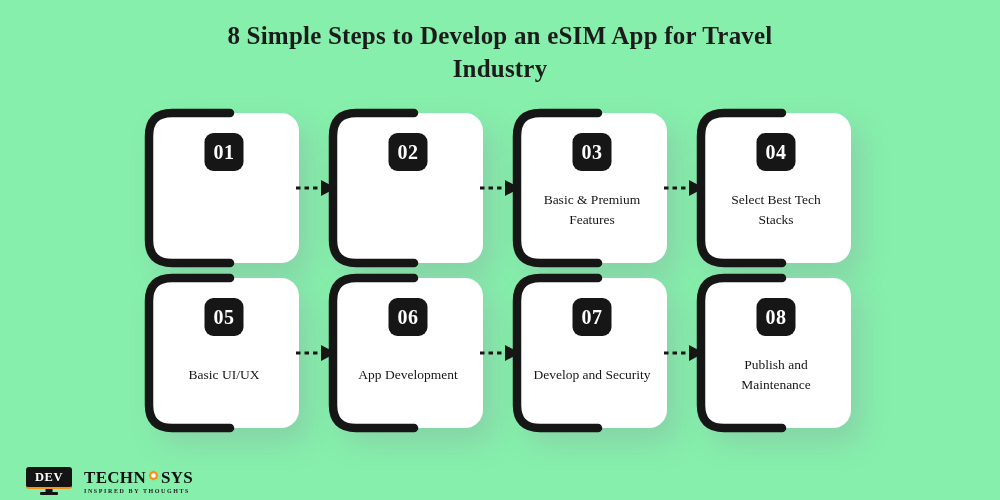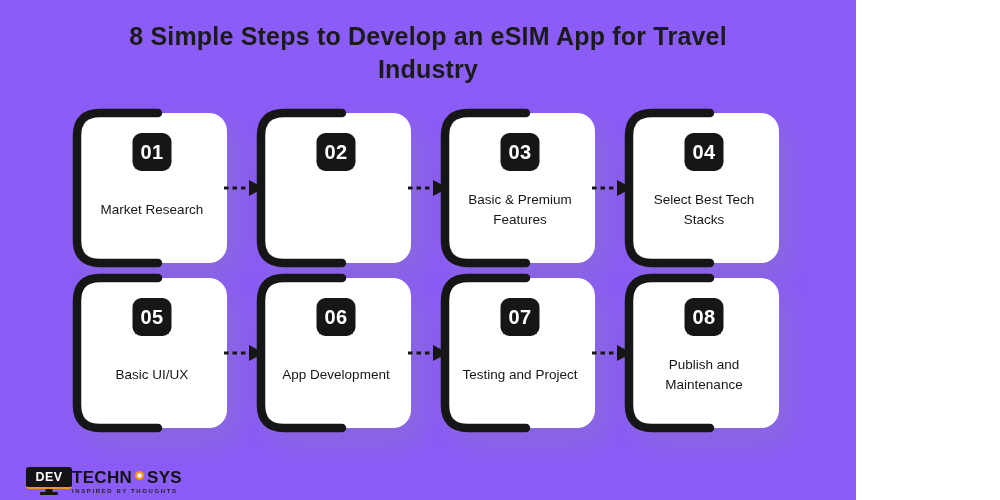--- a/index.html
+++ b/index.html
@@ -2,25 +2,25 @@
 <html style="--ink: #161616; --accent: #F6921E;"><head>
 <meta charset="utf-8">
 <style>
   :root{
     --ink:#161616;
     --accent:#F6921E;
   }
   html,body{margin:0;padding:0;background:#ffffff;}
   .canvas{
     position:relative;
-    width:856px;
+    width:1000px;
     height:500px;
-    background:#8b5cf6;
+    background:#86efac;
     overflow:hidden;
-    font-family:Liberation Sans, sans-serif;
+    font-family:Liberation Serif, serif;
   }
   
   .title{
     padding-top:20px;
     text-align:center;
     font-size:25px;
     font-weight:700;
     color:#1b1b1b;
     line-height:1.3;
     letter-spacing:0.2px;
@@ -87,21 +87,21 @@
     z-index:2;
     color:var(--ink);
   }
   .arrow svg{display:block; margin:0 -4px;}
   
   .logo{
     position:absolute;
     left:26px; bottom:5px;
     display:flex;
     align-items:flex-start;
-    gap:0;
+    gap:12px;
   }
   .monitor{position:relative; width:46px; height:28px;}
   .monitor-screen{
     position:absolute; top:0; left:0; right:0; height:20px;
     background:#141414;
     border-radius:3px;
     border-bottom:2px solid var(--accent);
     color:#ffffff;
     display:flex; align-items:center; justify-content:center;
     font-size:12.5px; font-weight:700; letter-spacing:0.5px;
@@ -147,21 +147,20 @@
     <div class="row">
 
       <div class="card">
         <div class="card-body"></div>
         <svg class="bracket" viewBox="0 0 160 160">
           <path d="M86,5 H28 Q5,5 5,28 V132 Q5,155 28,155 H86" fill="none" stroke="currentColor" stroke-width="8.5" stroke-linecap="round"></path>
         </svg>
         <div class="badge">
           <span>01</span>
         </div>
-        <div class="label">Market Research</div>
       </div>
 
       <div class="arrow">
         <svg width="42" height="22" viewBox="0 0 42 22">
           <line x1="1" y1="11" x2="26" y2="11" stroke="currentColor" stroke-width="3" stroke-dasharray="4.5 4"></line>
           <path d="M26,3 L41,11 L26,19 Z" fill="currentColor"></path>
         </svg>
       </div>
 
       <div class="card">
@@ -251,21 +250,21 @@
       </div>
 
       <div class="card">
         <div class="card-body"></div>
         <svg class="bracket" viewBox="0 0 160 160">
           <path d="M86,5 H28 Q5,5 5,28 V132 Q5,155 28,155 H86" fill="none" stroke="currentColor" stroke-width="8.5" stroke-linecap="round"></path>
         </svg>
         <div class="badge">
           <span>07</span>
         </div>
-        <div class="label">Testing and Project</div>
+        <div class="label">Develop and Security</div>
       </div>
 
       <div class="arrow">
         <svg width="42" height="22" viewBox="0 0 42 22">
           <line x1="1" y1="11" x2="26" y2="11" stroke="currentColor" stroke-width="3" stroke-dasharray="4.5 4"></line>
           <path d="M26,3 L41,11 L26,19 Z" fill="currentColor"></path>
         </svg>
       </div>
 
       <div class="card">

